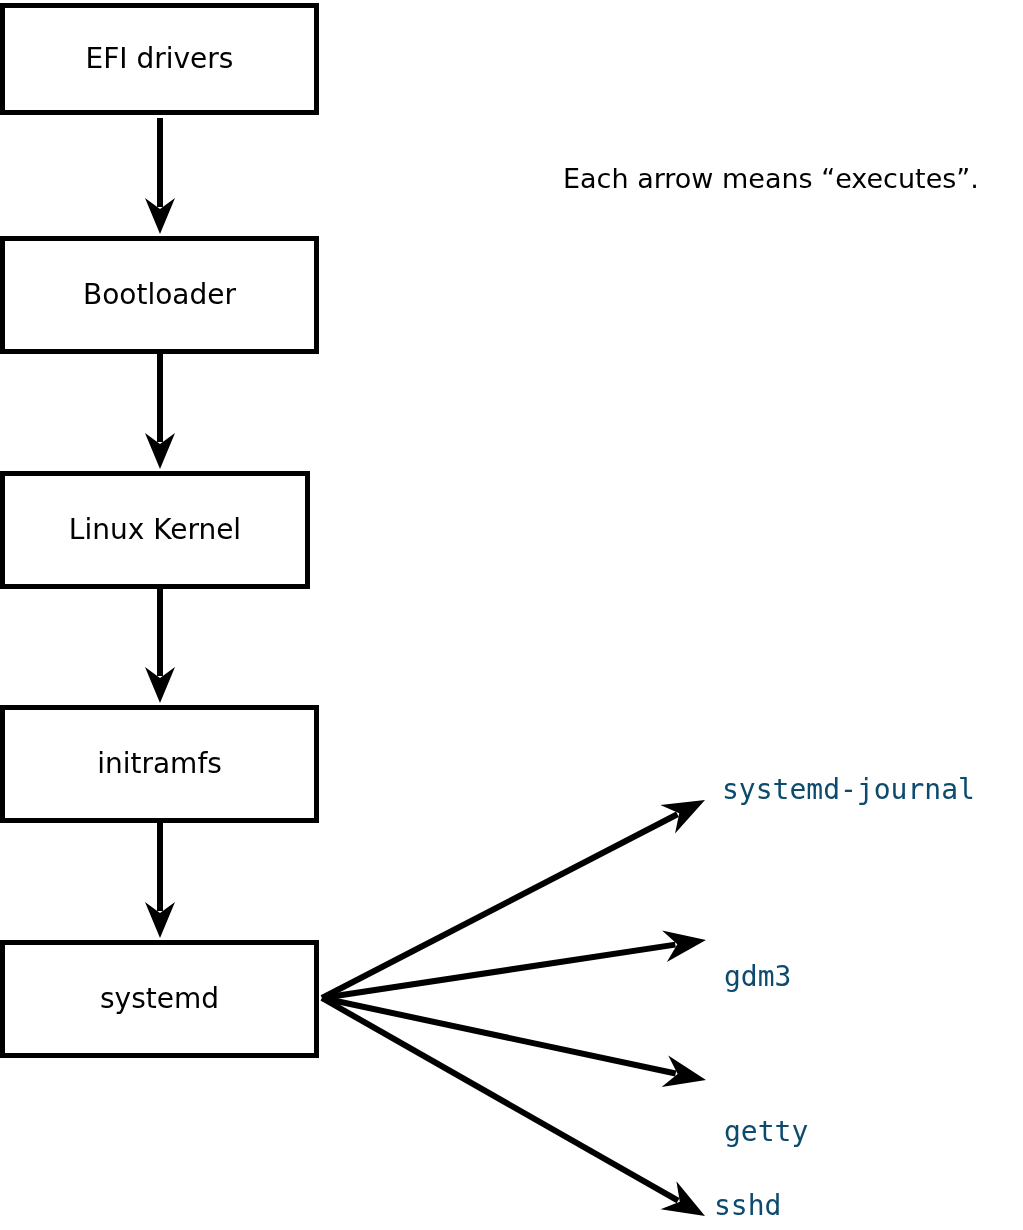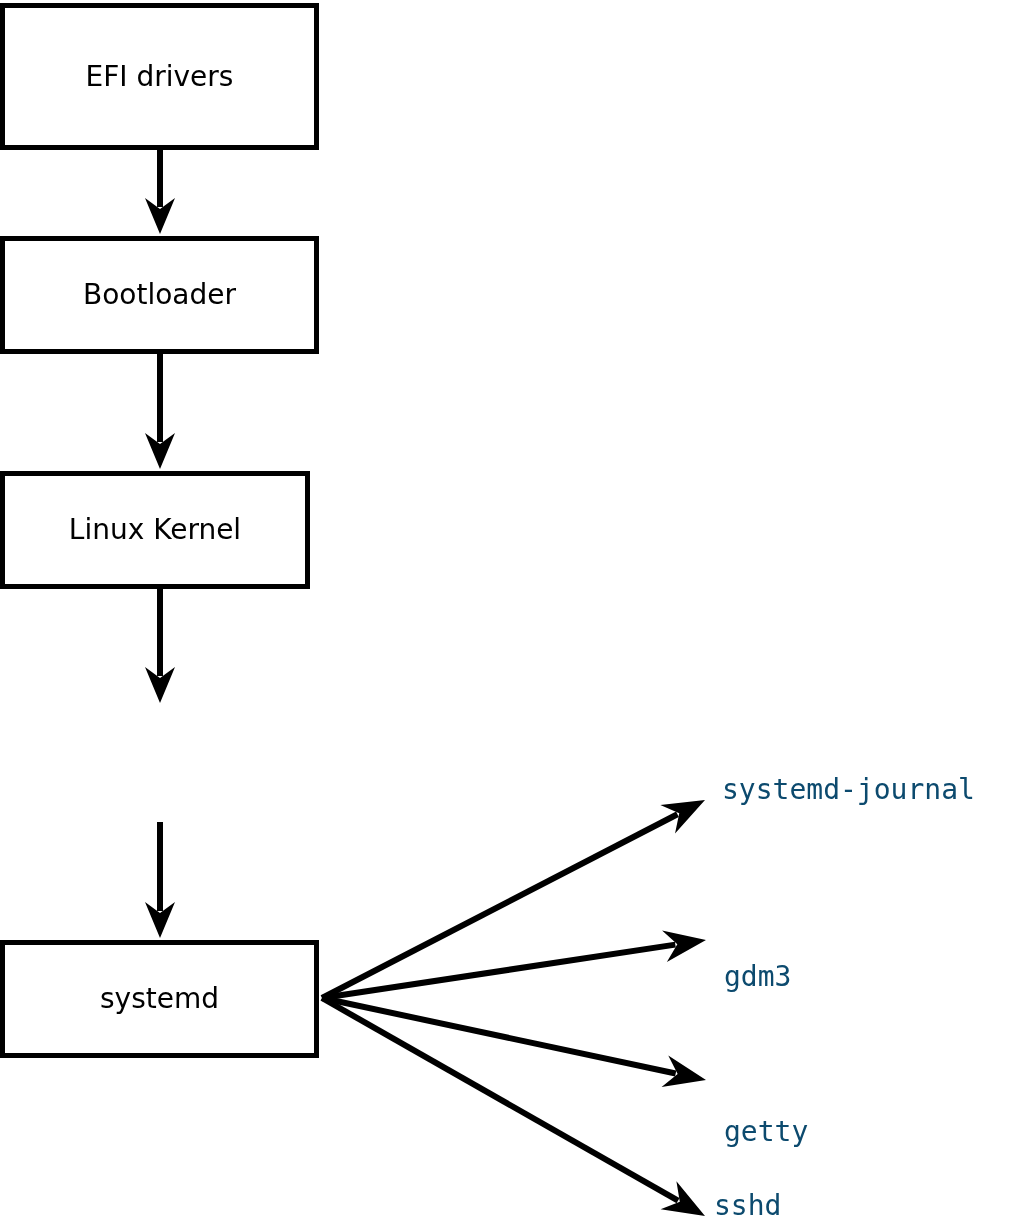--- a/index.html
+++ b/index.html
@@ -72,36 +72,40 @@
       <line x1="322" y1="998" x2="677.4622185002247" y2="814.2362421330431" stroke="#000000" stroke-width="6"></line>
       <polygon points="705,800 675.0384855205847,833.5008604382004 679.2388495647264,813.3177748986533 660.3430097703466,805.0747634061744" fill="#000000"></polygon>
       <line x1="322" y1="998" x2="675.3476730000716" y2="944.6297785572808" stroke="#000000" stroke-width="6"></line>
       <polygon points="706,940 666.8606039651452,962.0931590775693 677.3252424839379,944.3310831664885 662.0814777124681,930.4520473357078" fill="#000000"></polygon>
       <line x1="322" y1="998" x2="675.6835114198763" y2="1073.5261665011194" stroke="#000000" stroke-width="6"></line>
       <polygon points="706,1080 661.584714311378,1086.876219688032 677.6394139089165,1073.9438331784665 668.267381148932,1055.5817798633884" fill="#000000"></polygon>
       <line x1="322" y1="998" x2="678.0585280730811" y2="1200.6651674149653" stroke="#000000" stroke-width="6"></line>
       <polygon points="705,1216 660.5838986357694,1209.1290510406207 679.7966875522372,1201.6545114527094 676.4134032396762,1181.3184993741238" fill="#000000"></polygon>
     </svg>
 
-  <div class="node-box" style="left: 0px; top: 3px; width: 319px; height: 147px;">
+  <div class="node-box" style="left: 0px; top: 3px; width: 319px; height: 112px;">
     <span class="node-label">EFI drivers</span>
   </div>
 
   <div class="node-box" style="left: 0px; top: 236px; width: 319px; height: 118px;">
     <span class="node-label">Bootloader</span>
   </div>
 
   <div class="node-box" style="left: 0px; top: 471px; width: 310px; height: 118px;">
     <span class="node-label">Linux Kernel</span>
   </div>
 
+  <div class="node-box" style="left: 0px; top: 705px; width: 319px; height: 118px;">
+    <span class="node-label">initramfs</span>
+  </div>
 
   <div class="node-box" style="left: 0px; top: 940px; width: 319px; height: 118px;">
     <span class="node-label">systemd</span>
   </div>
 
+  <div class="caption" style="left: 563px; top: 165px;">Each arrow means “executes”.</div>
 
   <div class="leaf-label" style="left: 722px; top: 776px;">systemd-journal</div>
   <div class="leaf-label" style="left: 724px; top: 963px;">gdm3</div>
   <div class="leaf-label" style="left: 724px; top: 1118px;">getty</div>
   <div class="leaf-label" style="left: 714px; top: 1192px;">sshd</div>
 
 </div>
 
 </body></html>

